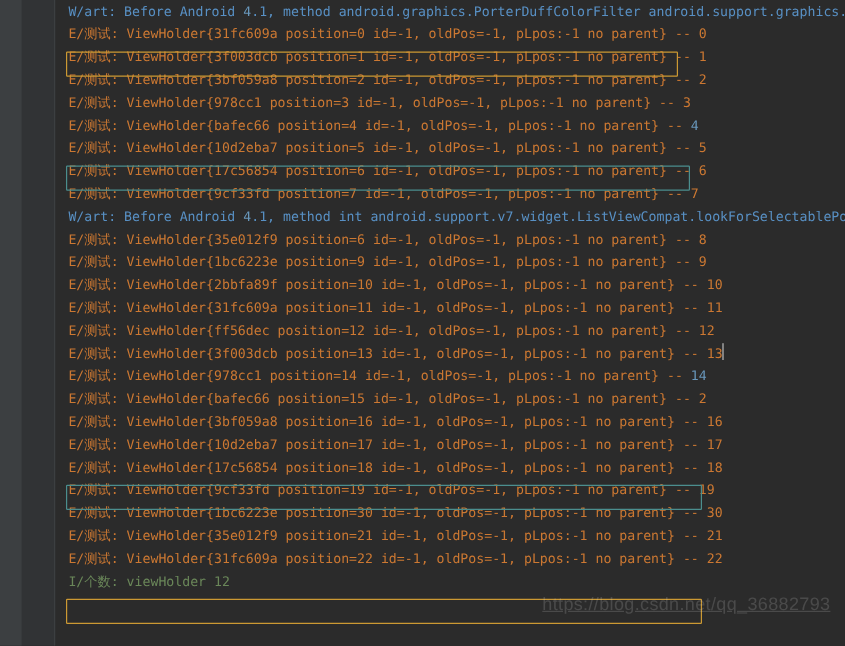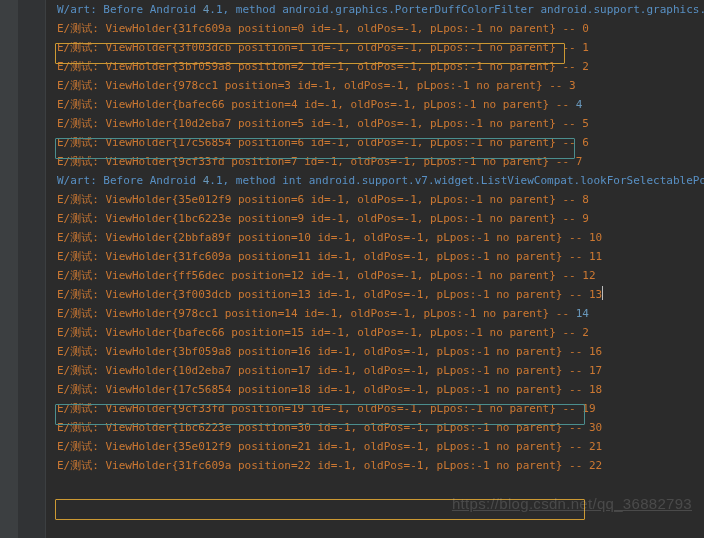--- a/index.html
+++ b/index.html
@@ -101,20 +101,21 @@
     <div class="line"><span class="tag-e">E/测试</span><span class="tag-e">: ViewHolder{3f003dcb position=13 id=-1, oldPos=-1, pLpos:-1 no parent} -- </span><span class="tag-e">13</span><span class="cursor"></span></div>
     <div class="line"><span class="tag-e">E/测试</span><span class="tag-e">: ViewHolder{978cc1 position=14 id=-1, oldPos=-1, pLpos:-1 no parent} -- </span><span class="num">14</span></div>
     <div class="line"><span class="tag-e">E/测试</span><span class="tag-e">: ViewHolder{bafec66 position=15 id=-1, oldPos=-1, pLpos:-1 no parent} -- </span><span class="tag-e">2</span></div>
     <div class="line"><span class="tag-e">E/测试</span><span class="tag-e">: ViewHolder{3bf059a8 position=16 id=-1, oldPos=-1, pLpos:-1 no parent} -- </span><span class="tag-e">16</span></div>
     <div class="line"><span class="tag-e">E/测试</span><span class="tag-e">: ViewHolder{10d2eba7 position=17 id=-1, oldPos=-1, pLpos:-1 no parent} -- </span><span class="tag-e">17</span></div>
     <div class="line"><span class="tag-e">E/测试</span><span class="tag-e">: ViewHolder{17c56854 position=18 id=-1, oldPos=-1, pLpos:-1 no parent} -- </span><span class="tag-e">18</span></div>
     <div class="line"><span class="tag-e">E/测试</span><span class="tag-e">: ViewHolder{9cf33fd position=19 id=-1, oldPos=-1, pLpos:-1 no parent} -- </span><span class="tag-e">19</span></div>
     <div class="line"><span class="tag-e">E/测试</span><span class="tag-e">: ViewHolder{1bc6223e position=30 id=-1, oldPos=-1, pLpos:-1 no parent} -- </span><span class="tag-e">30</span></div>
     <div class="line"><span class="tag-e">E/测试</span><span class="tag-e">: ViewHolder{35e012f9 position=21 id=-1, oldPos=-1, pLpos:-1 no parent} -- </span><span class="tag-e">21</span></div>
     <div class="line"><span class="tag-e">E/测试</span><span class="tag-e">: ViewHolder{31fc609a position=22 id=-1, oldPos=-1, pLpos:-1 no parent} -- </span><span class="tag-e">22</span></div>
+    <div class="line"><span class="tag-i">I/个数</span><span class="tag-i">: viewHolder 12</span></div>
   </div>
 
 <div class="box box-yellow-1" id="b1" style="top: 43px; width: 510px; height: 21px;"></div>
 <div class="box box-teal-1" id="b2" style="top: 138px; width: 520px; height: 21px;"></div>
 <div class="box box-teal-2" id="b3" style="top: 404px; width: 530px; height: 21px;"></div>
 <div class="box box-yellow-2" id="b4" style="top: 499px; width: 530px; height: 21px;"></div>
 
 <div class="watermark">https://blog.csdn.net/qq_36882793</div>
 
 </body></html>

